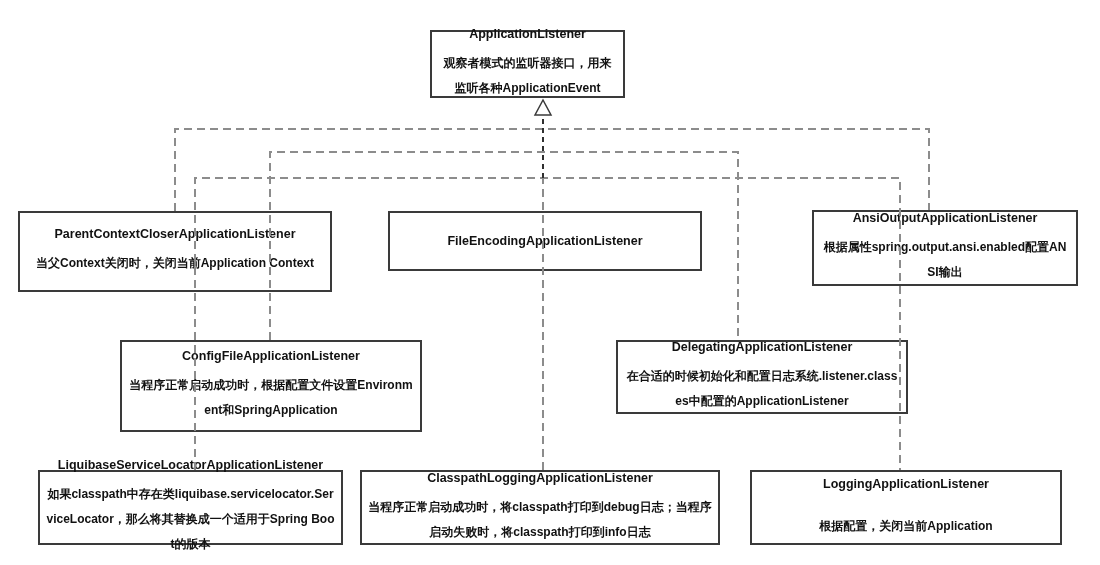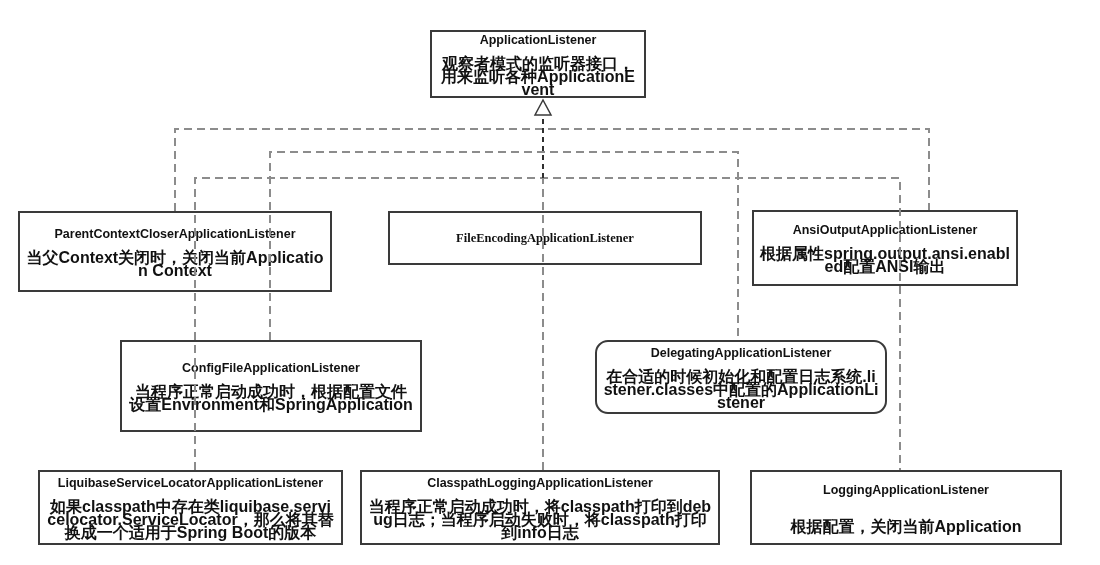--- a/index.html
+++ b/index.html
@@ -31,30 +31,30 @@
     padding:2px 6px;
     text-align:center;
     font-weight:bold;
   }
   .node-title{
     font-size:12.5px;
     line-height:15px;
     white-space:nowrap;
   }
   .node-desc{
-    font-size:16px;
-    line-height:13px;
+    font-size:12px;
+    line-height:25px;
     word-break:break-all;
   }
-  #n-root   {left:430px; top:30px;  width:216px; height:68px;}
+  #n-root   {left:430px; top:30px;  width:195px; height:68px;}
   #n-parent {left:18px;  top:211px; width:314px; height:81px;}
-  #n-fileenc{left:388px; top:211px; width:314px; height:54px;font-family:Liberation Serif, serif;}
-  #n-ansi   {left:752px; top:210px; width:266px; height:76px;}
+  #n-fileenc{left:388px; top:211px; width:314px; height:60px;}
+  #n-ansi   {left:812px; top:210px; width:266px; height:76px;}
   #n-config {left:120px; top:340px; width:302px; height:92px;}
-  #n-deleg  {left:595px; top:340px; width:292px; height:74px;border-radius:13px;}
+  #n-deleg  {left:616px; top:340px; width:292px; height:74px;}
   #n-liqui  {left:38px;  top:470px; width:305px; height:75px;}
   #n-cplog  {left:360px; top:470px; width:360px; height:75px;}
   #n-log    {left:750px; top:470px; width:312px; height:75px;gap:22px;}
   #edges{
     position:absolute;
     left:0;top:0;
     pointer-events:none;
     z-index:5;
   }
   .edge{fill:none;stroke:var(--dash-color);stroke-width:2;stroke-dasharray:8 5;}

